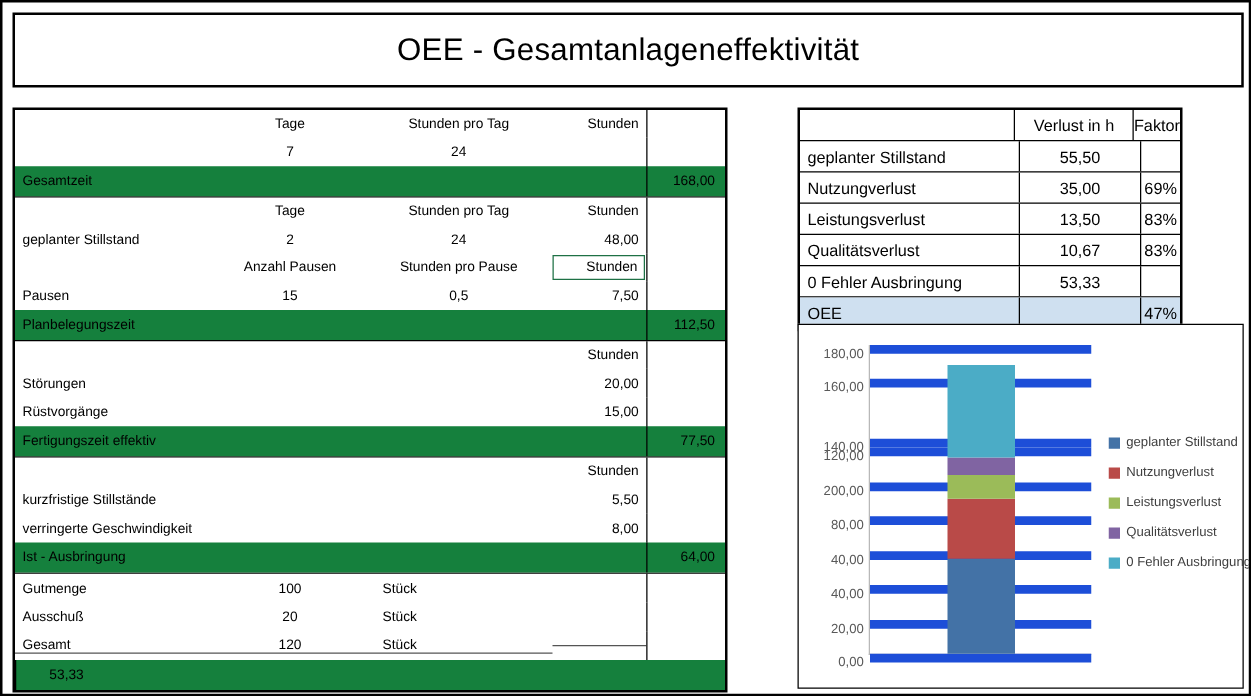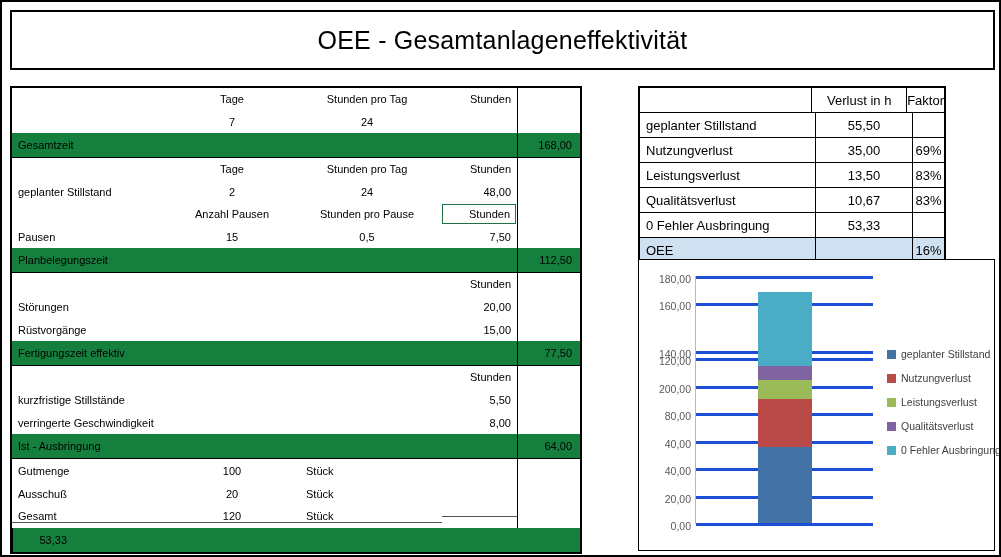--- a/index.html
+++ b/index.html
@@ -99,21 +99,21 @@
   }
   #chart-inner { position: absolute; inset: 0; }
   .plot {
     position: absolute;
     left: 56px; top: 16px; width: 178px; height: 248px;
     border-left: 1px solid #b8b8b8;
     border-bottom: 1px solid #b8b8b8;
   }
   .gridline {
     position: absolute; left: 0; right: 0; height: 0;
-    border-top: 3px solid #1d4ed8;
+    border-top: 7px solid #1d4ed8;
   }
   .ytick {
     position: absolute;
     right: 100%; margin-right: 5px;
     transform: translateY(-50%);
     font-size: 10.5px; color: #595959;
     white-space: nowrap;
   }
   .bar {
     position: absolute;
@@ -311,21 +311,21 @@
       <div class="rt-c3">83%</div>
     </div>
     <div class="rt-row">
       <div class="rt-c1">0 Fehler Ausbringung</div>
       <div class="rt-c2">53,33</div>
       <div class="rt-c3"></div>
     </div>
     <div class="rt-row oee">
       <div class="rt-c1">OEE</div>
       <div class="rt-c2"></div>
-      <div class="rt-c3">16%</div>
+      <div class="rt-c3">47%</div>
     </div>
   </div>
 
   <div id="chart-box">
     <div id="chart-inner">
       <div class="plot" id="plot">
           <div class="gridline" style="top: 0px;">
             <span class="ytick">180,00</span>
           </div>
           <div class="gridline" style="top: 27.4444px;">

